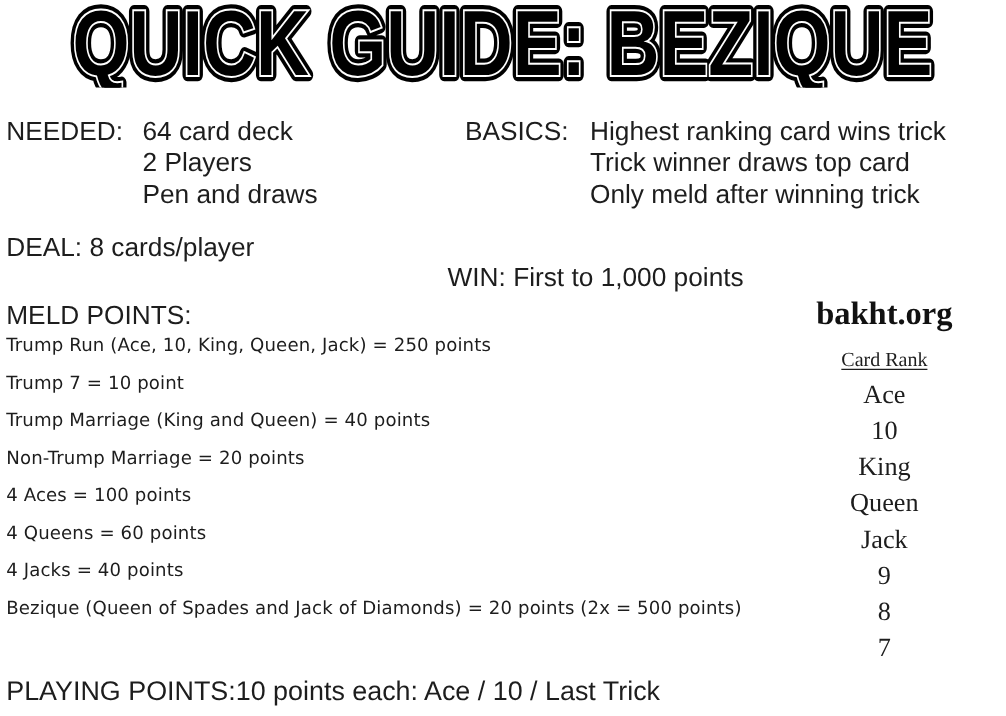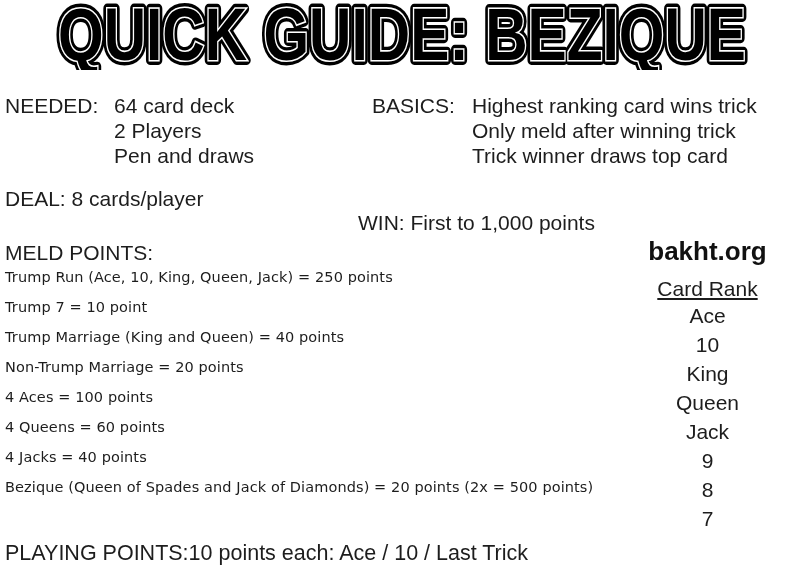--- a/index.html
+++ b/index.html
@@ -30,23 +30,23 @@
   
   .meld-list div {
     font-family: "DejaVu Sans", sans-serif;
     font-size: 14.5px;
     line-height: 30px;
     white-space: nowrap;
     letter-spacing: 0.1px;
   }
 
   
-  .rank-col { left: 615px; width: 185px; text-align: center; }
+  .rank-col { left: 615px; width: 185px; text-align: center; font-family: Liberation Serif, serif; }
   .brand { font-size: 26px; font-weight: 600; line-height: 30px; color: #111; }
-  .rank-heading { font-size: 21px; line-height: 24px; text-decoration: underline; text-underline-offset: 2px; }
+  .rank-heading { font-size: 16px; line-height: 24px; text-decoration: underline; text-underline-offset: 2px; }
   .rank-list div { font-size: 21px; line-height: 29px; }
 
   .playing-line { font-size: 21.5px; white-space: nowrap; }
 </style>
 </head>
 <body>
 
 <svg class="title-svg" viewBox="0 0 805 68">
   <text x="402" y="58" text-anchor="middle" textLength="688" lengthAdjust="spacingAndGlyphs" fill="#000000" stroke="#000000" stroke-width="10" stroke-linejoin="round">QUICK GUIDE: BEZIQUE</text>
   <text x="402" y="58" text-anchor="middle" textLength="688" lengthAdjust="spacingAndGlyphs" fill="none" stroke="#ffffff" stroke-width="3.2">QUICK GUIDE: BEZIQUE</text>
@@ -61,22 +61,22 @@
 </div>
 
 <div class="abs body-line" style="left:5px; top:186px;text-align:center;">
   <span>DEAL:</span>
   <span>8 cards/player</span>
 </div>
 
 <div class="abs body-line" style="left:372px; top:93px;">BASICS:</div>
 <div class="abs lines-col" style="left:472px; top:93px;">
   <div>Highest ranking card wins trick</div>
+  <div>Trick winner draws top card</div>
   <div>Only meld after winning trick</div>
-  <div>Trick winner draws top card</div>
 </div>
 
 <div class="abs body-line" style="left:358px; top:210px;">
   <span>WIN:</span>
   <span>First to 1,000 points</span>
 </div>
 
 <div class="abs section-heading" style="left:5px; top:240px;">MELD POINTS:</div>
 <div class="abs meld-list" style="left:5px; top:262px;">
   <div>Trump Run (Ace, 10, King, Queen, Jack) = 250 points</div>

